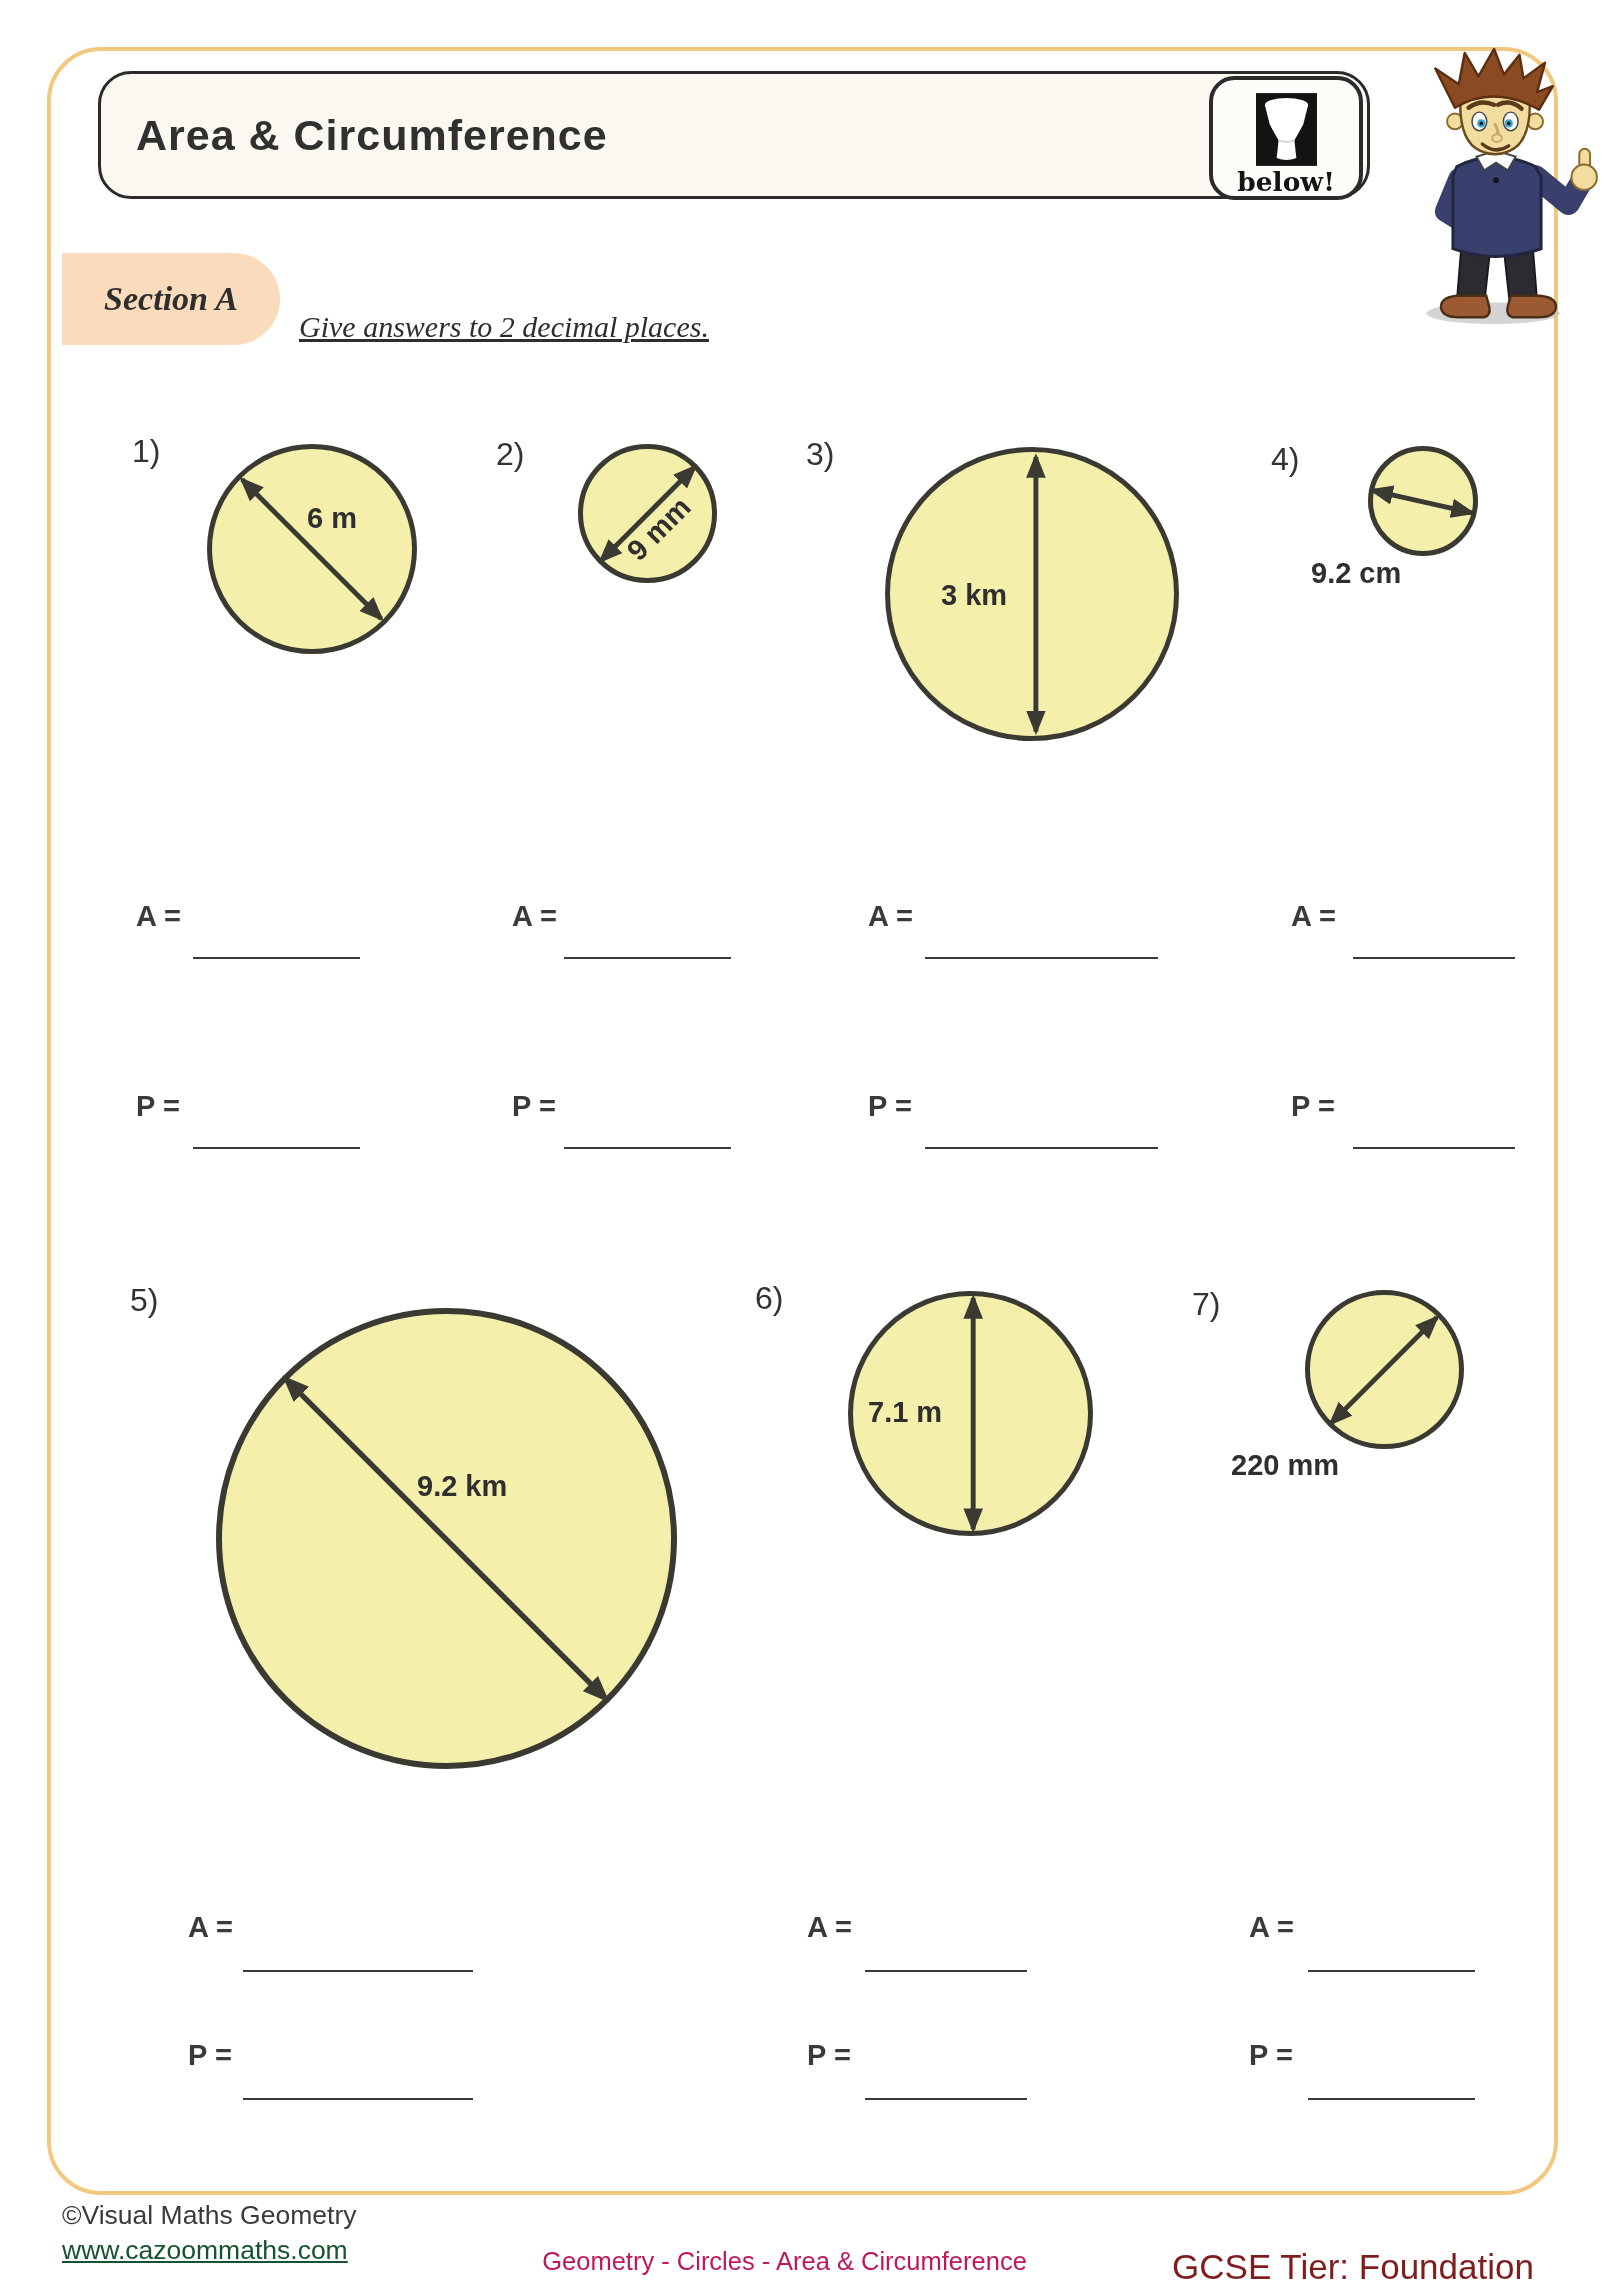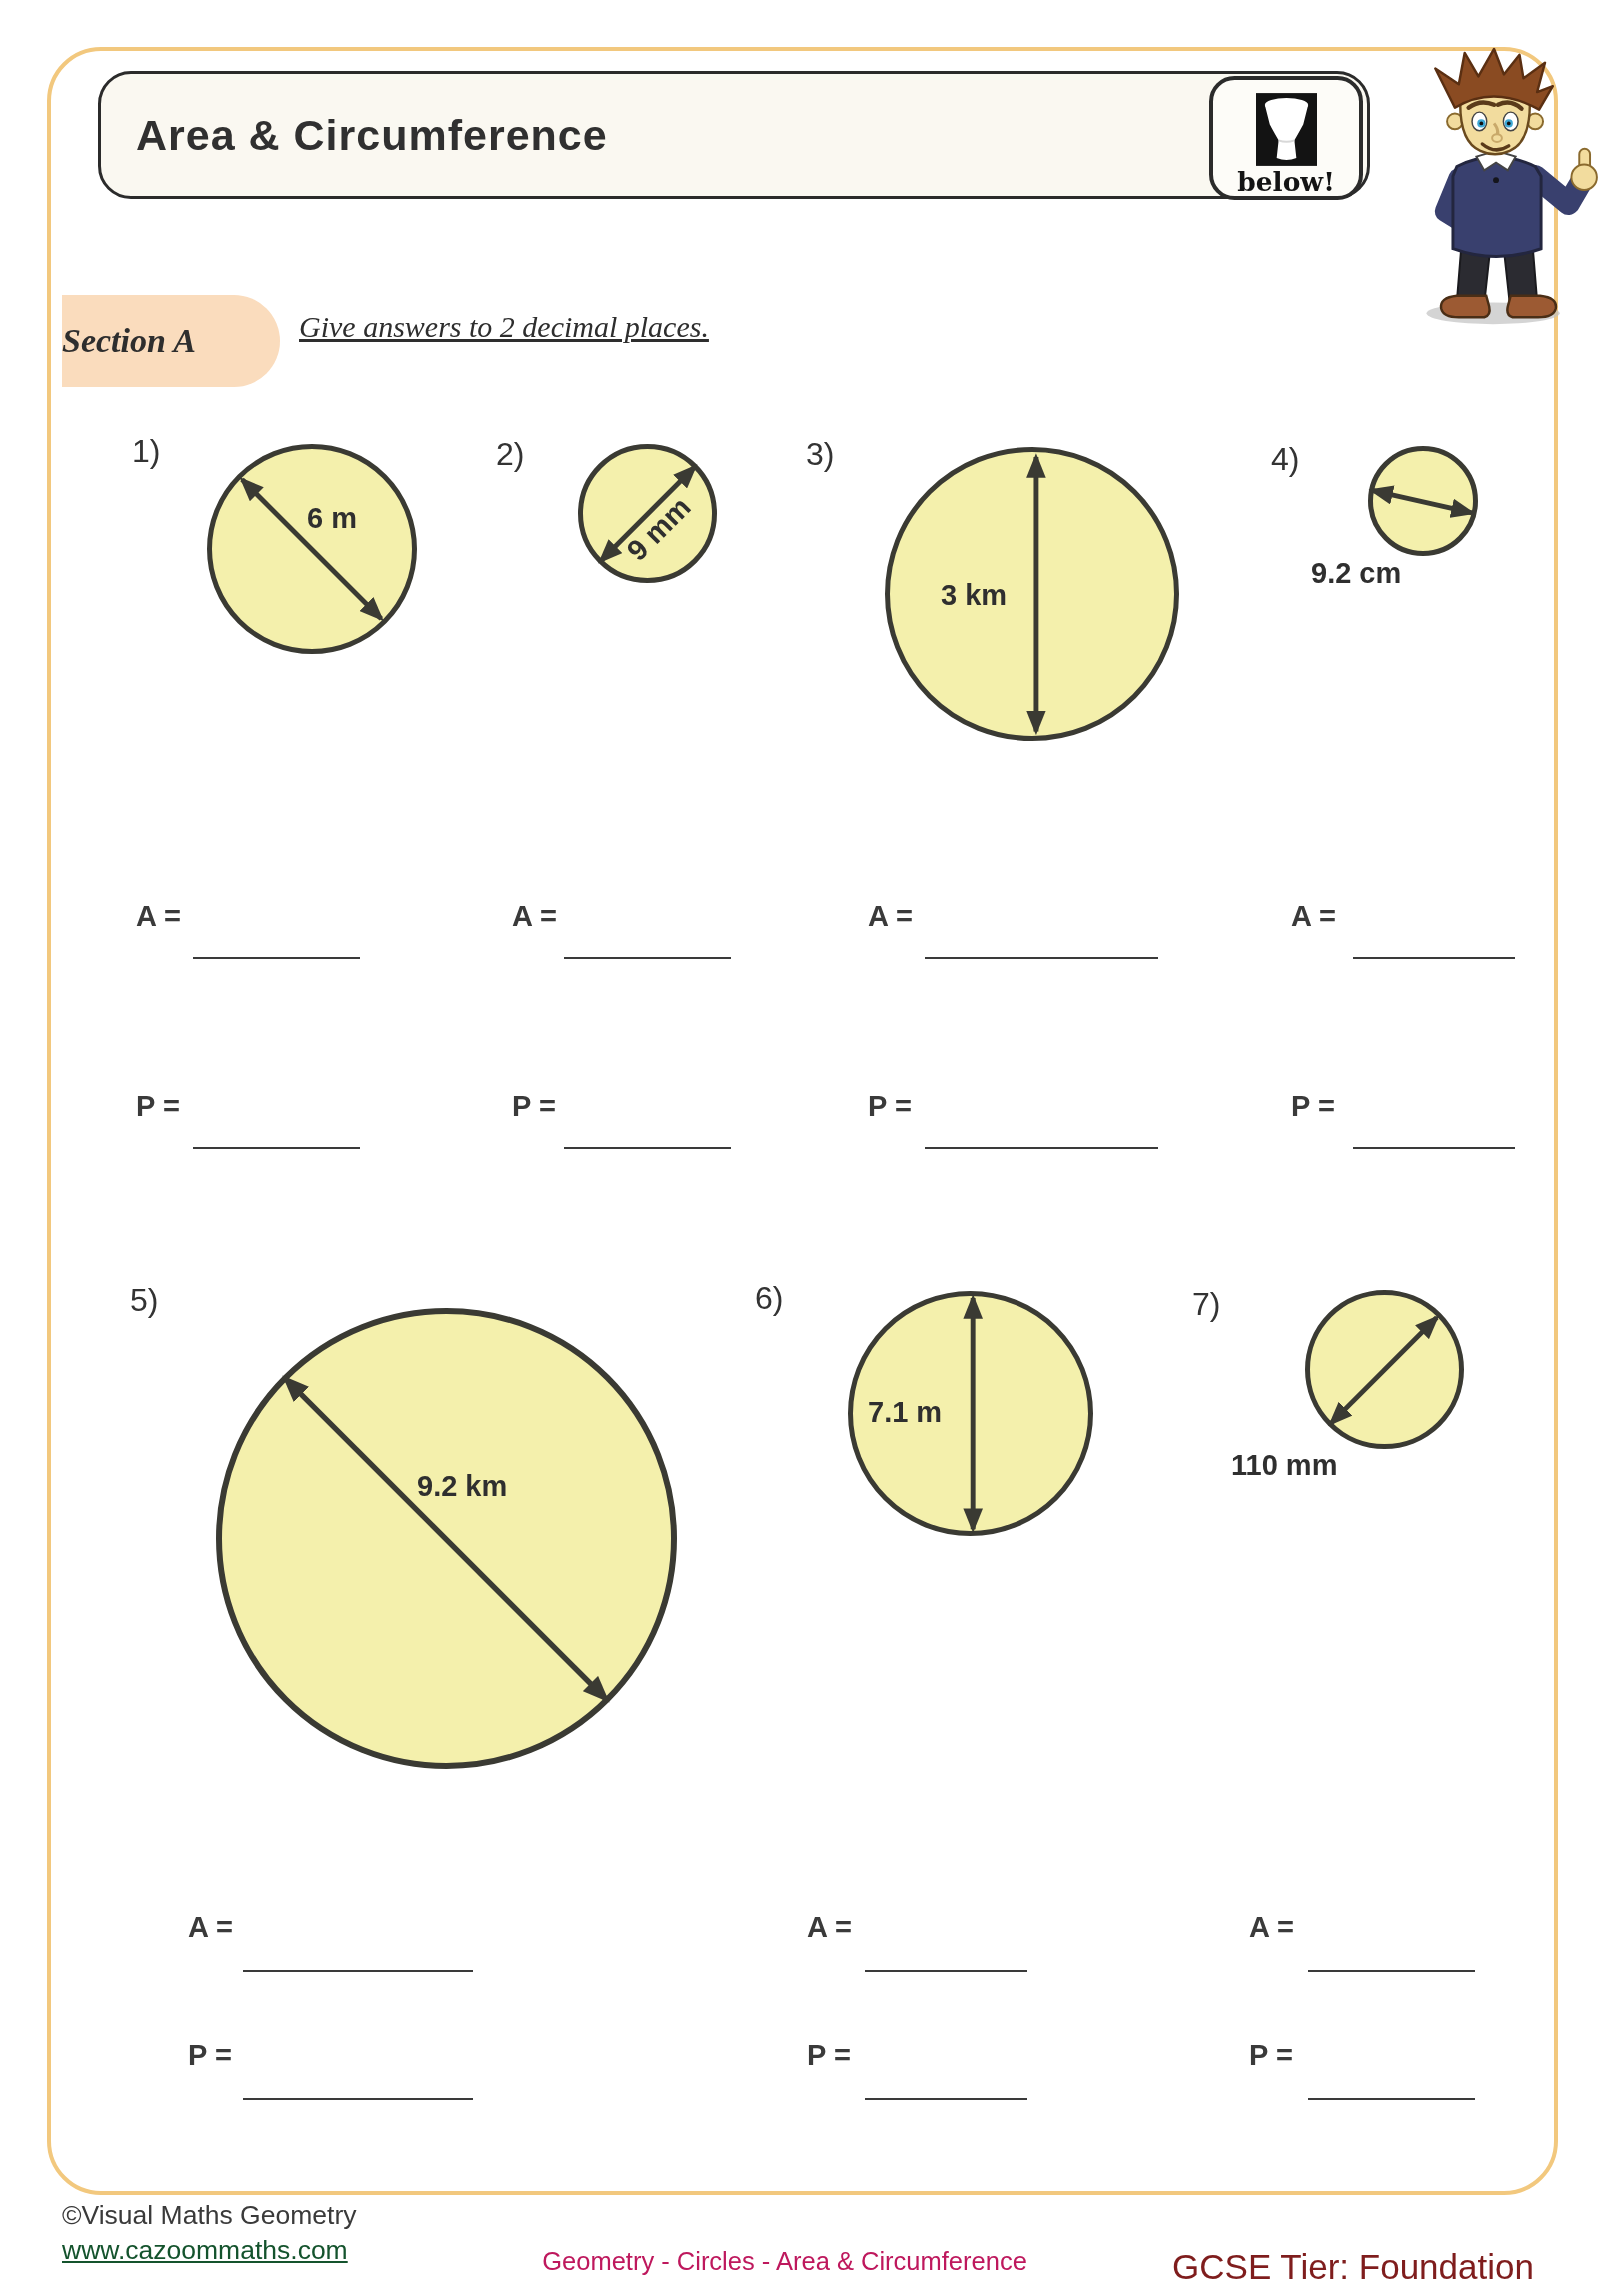--- a/index.html
+++ b/index.html
@@ -32,21 +32,21 @@
   }
   .logo-drum{margin-top:12.7px;}
   .logo-word{
     font-family:"DejaVu Serif", serif;font-weight:700;font-size:26.5px;color:#141414;
     margin-top:-3.9px;letter-spacing:0px;
   }
   .mascot{position:absolute;left:1392px;top:47px;z-index:4;}
   .section-pill{
     position:absolute;left:62px;top:253px;width:218px;height:92px;
     background:#fadcbd;border-radius:0 46px 46px 0;z-index:2;
-    display:flex;align-items:center;justify-content:flex-start;margin-top:42px;
+    display:flex;align-items:center;justify-content:center;
   }
   .section-pill span{
     font-family:"Liberation Serif", serif;font-style:italic;font-weight:700;
     font-size:34px;color:#2e2e2e;
   }
   .instr{
     position:absolute;left:299px;z-index:2;
     font-family:"Liberation Serif", serif;font-style:italic;
     font-size:30px;color:#2e2e2e;white-space:nowrap;
   }
@@ -178,21 +178,21 @@
     <line x1="993" y1="1324" x2="993" y2="1560" stroke="#3a3a33" stroke-width="5" marker-start="url(#ah)" marker-end="url(#ah)"></line>
     <line x1="1358" y1="1452" x2="1466" y2="1344" stroke="#3a3a33" stroke-width="5" marker-start="url(#ah)" marker-end="url(#ah)"></line>
   </svg>
 
   <div class="dim" style="left:307px;top:502px;">6 m</div>
   <div class="dim" style="left:659px;top:529px;transform:translate(-50%,-50%) rotate(-45deg);">9 mm</div>
   <div class="dim" style="left:941px;top:579px;">3 km</div>
   <div class="dim" style="left:1311px;top:557px;">9.2 cm</div>
   <div class="dim" style="left:417px;top:1470px;">9.2 km</div>
   <div class="dim" style="left:868px;top:1396px;">7.1 m</div>
-  <div class="dim" style="left:1231px;top:1449px;">110 mm</div>
+  <div class="dim" style="left:1231px;top:1449px;">220 mm</div>
 
   <div class="ans-label" style="left:136px;top:900px;">A =</div>
   <div class="ans-line" style="left:193px;top:957px;width:167px;"></div>
   <div class="ans-label" style="left:512px;top:900px;">A =</div>
   <div class="ans-line" style="left:564px;top:957px;width:167px;"></div>
   <div class="ans-label" style="left:868px;top:900px;">A =</div>
   <div class="ans-line" style="left:925px;top:957px;width:233px;"></div>
   <div class="ans-label" style="left:1291px;top:900px;">A =</div>
   <div class="ans-line" style="left:1353px;top:957px;width:162px;"></div>
 

